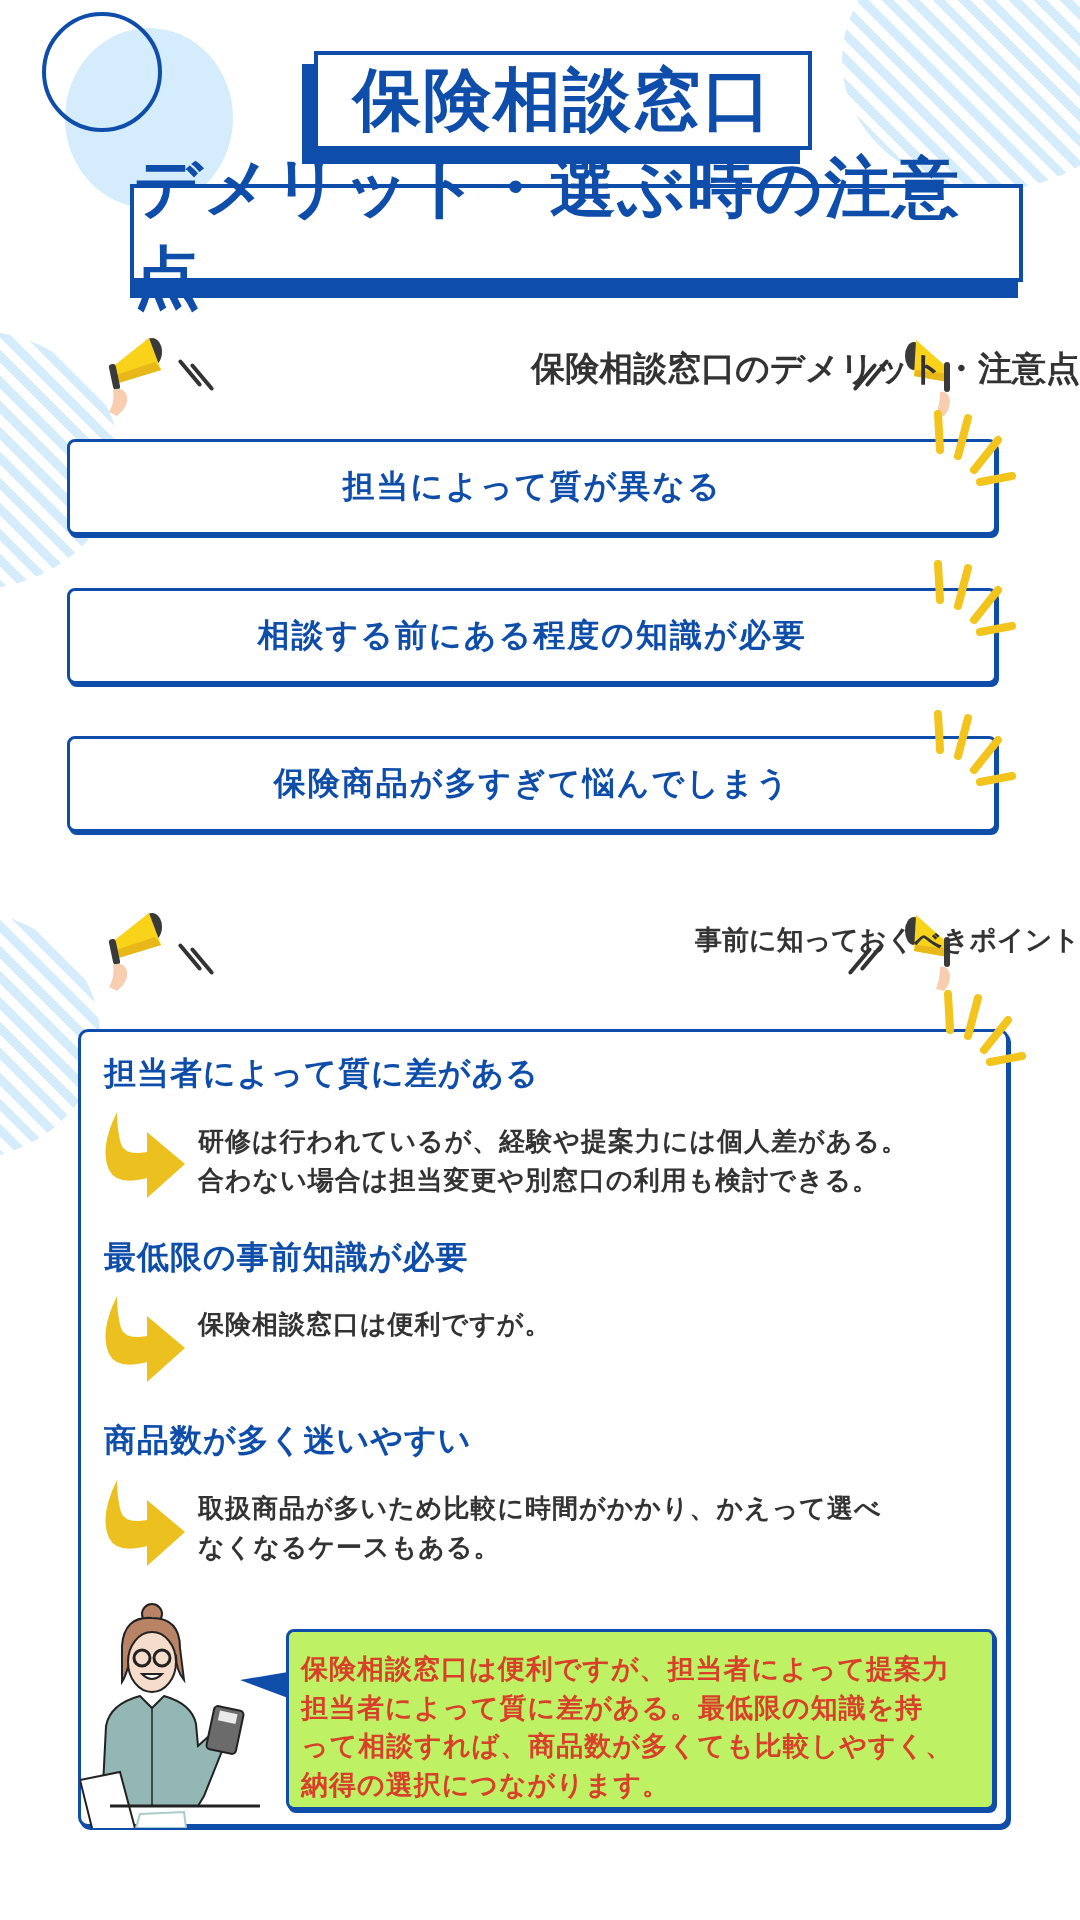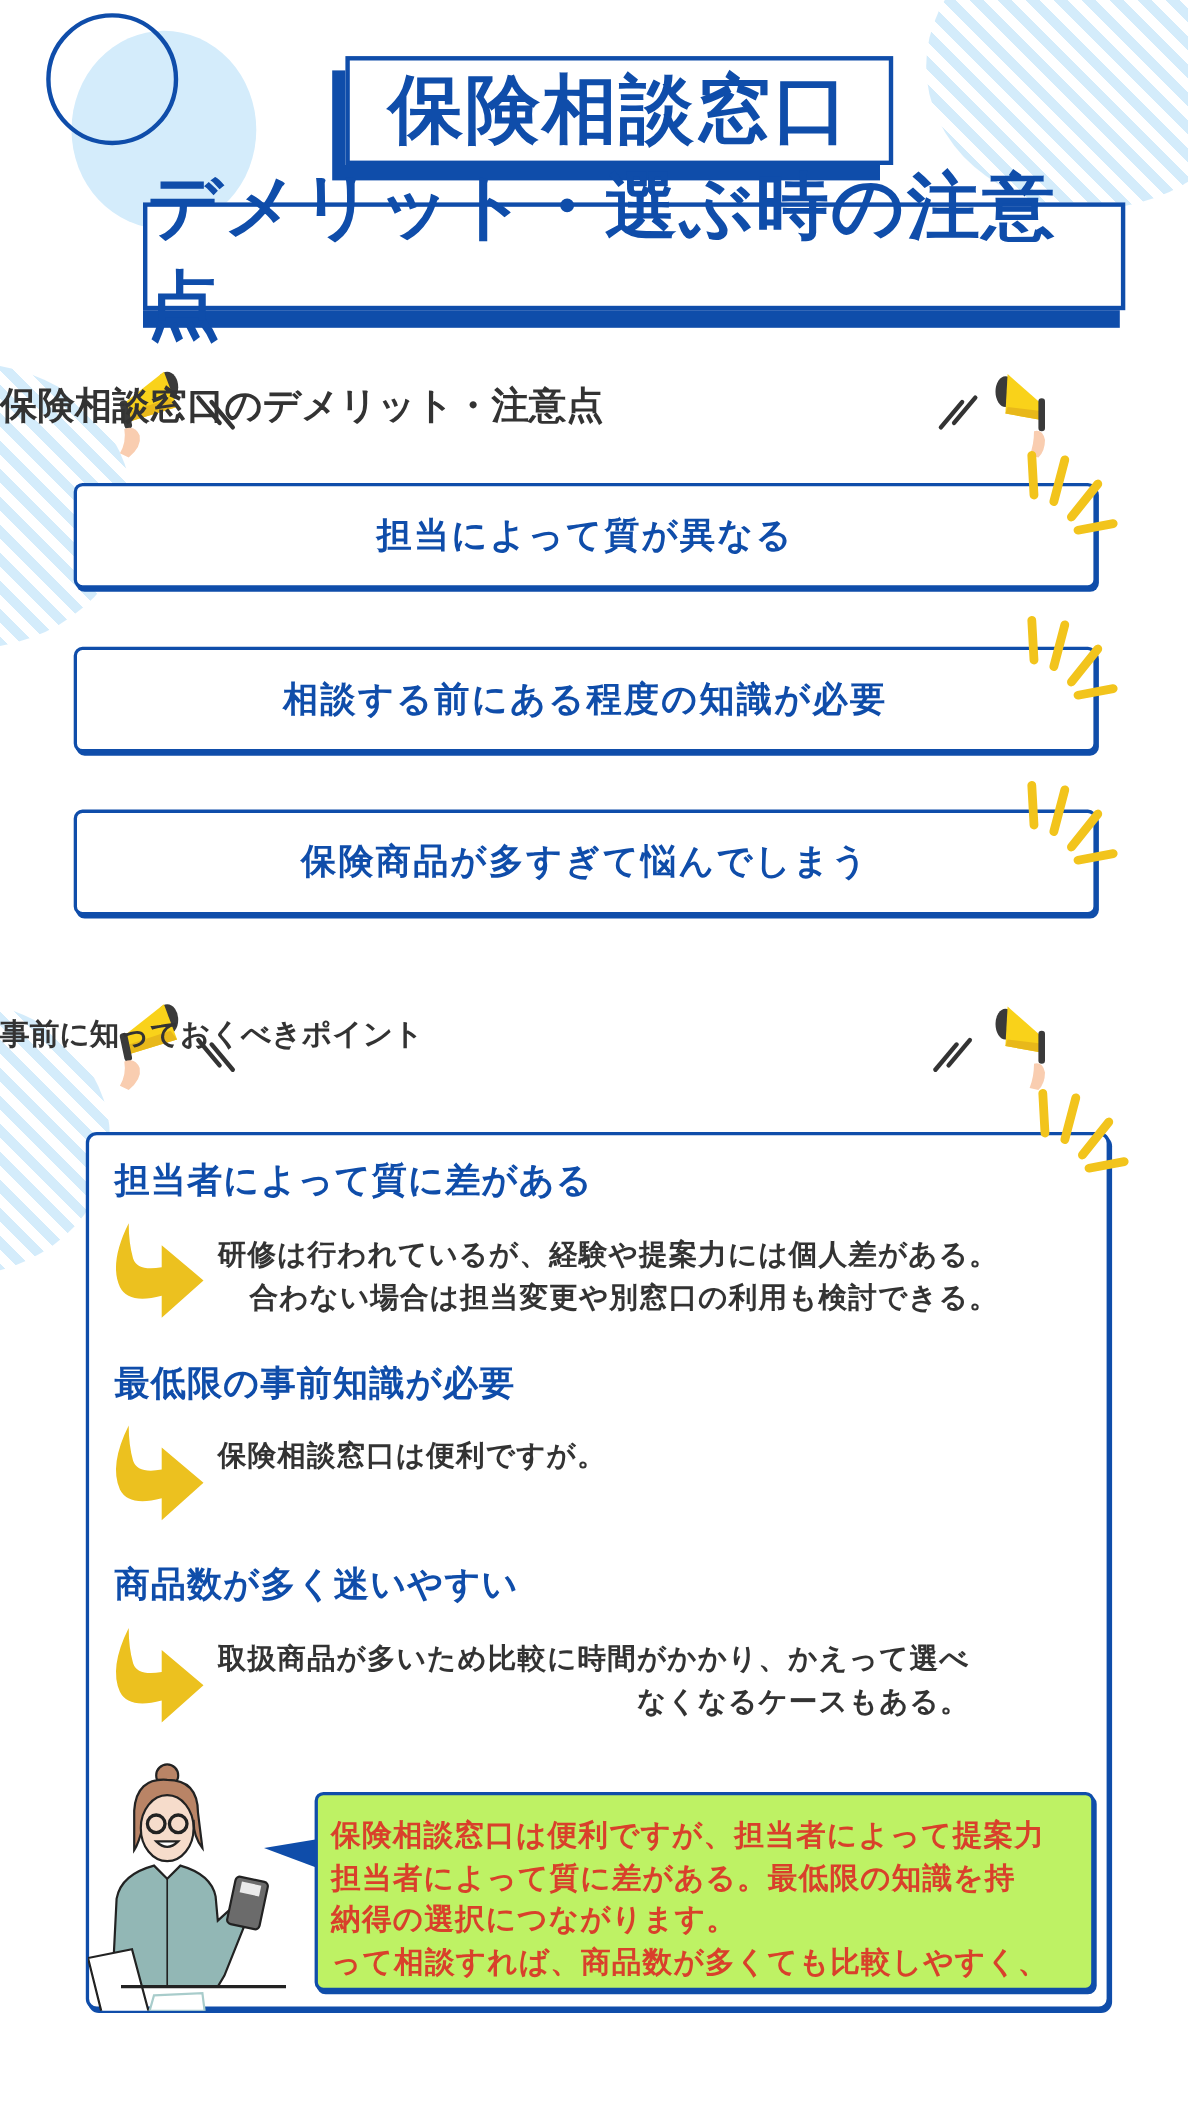--- a/index.html
+++ b/index.html
@@ -20,39 +20,39 @@
 
   
   .title-shadow { background: #0f4daa; }
   .title-box { background: #fff; border: 4px solid #0f4daa; display: flex; align-items: center; justify-content: center; color: #0f4daa; font-weight: bold; letter-spacing: 2px; margin-left: 28px; }
   .t1-shadow { left: 302px; top: 64px; width: 498px; height: 100px; }
   .t1 { left: 286px; top: 51px; width: 498px; height: 99px; font-size: 68px; }
   .t2-shadow { left: 130px; top: 198px; width: 888px; height: 100px; }
   .t2 { left: 102px; top: 184px; width: 893px; height: 98px; font-size: 66px; }
 
   
-  .sec-heading { left: 0; width: 1080px; text-align: left; color: #333333; font-weight: bold; }
+  .sec-heading { left: 0; width: 1080px; text-align: right; color: #333333; font-weight: bold; }
   .sec1 { top: 346px; font-size: 34px; }
   .sec2 { top: 922px; font-size: 27px; }
   .slash { position: absolute; width: 40px; height: 36px; }
   .slash i { position: absolute; width: 4px; height: 34px; background: #333; border-radius: 2px; }
 
   .megaphone { width: 80px; height: 90px; }
   .sparks { width: 90px; height: 90px; }
 
   
   .def-box { left: 67px; width: 930px; height: 96px; background: #fff; border: 3px solid #0f4daa; border-radius: 8px; display: flex; align-items: center; justify-content: center; color: #0f4daa; font-size: 32px; font-weight: bold; letter-spacing: 2px; box-shadow: 2px 3px 0 #0f4daa; }
   .def1 { top: 439px; }
   .def2 { top: 588px; }
   .def3 { top: 736px; }
 
   
   .points-box { left: 78px; top: 1029px; width: 931px; height: 798px; border: 3px solid #0f4daa; border-radius: 10px; background: #fff; box-shadow: 2px 3px 0 #0f4daa; }
   .pt-title { left: 104px; color: #0f4daa; font-size: 32px; font-weight: bold; letter-spacing: 1px; }
-  .pt-body { left: 198px; color: #333333; font-size: 26px; font-weight: bold; line-height: 39px; letter-spacing: 1px; text-align: right; }
+  .pt-body { left: 198px; color: #333333; font-size: 26px; font-weight: bold; line-height: 39px; letter-spacing: 1px; }
   .arrow { left: 95px; width: 92px; height: 92px; }
 
   
   .speech-box { left: 286px; top: 1629px; width: 709px; height: 181px; border: 3px solid #0f4daa; border-radius: 8px; background: #bef264; box-shadow: 2px 3px 0 #0f4daa; padding: 18px 10px 0 12px; color: #d9402b; font-size: 27px; font-weight: bold; line-height: 38.5px; letter-spacing: 1px; }
   .speech-tail { left: 240px; top: 1672px; width: 0; height: 0; border-top: 8px solid transparent; border-bottom: 18px solid transparent; border-right: 48px solid #0f4daa; }
   .person { left: 80px; top: 1596px; width: 200px; height: 232px; }
 </style>
 </head>
 <body>
 
@@ -199,15 +199,15 @@
   <rect x="136" y="116" width="18" height="10" fill="#eaeaea" transform="rotate(12 145 134)"></rect>
   <path d="M0 184 L40 176 L56 236 L14 240 Z" fill="#fff" stroke="#222" stroke-width="2"></path>
   <line x1="30" y1="210" x2="180" y2="210" stroke="#222" stroke-width="3"></line>
   <path d="M60 218 L104 216 L106 232 L56 232 Z" fill="#fff" stroke="#a8cccb" stroke-width="2"></path>
 </svg>
 
 <div class="abs speech-tail"></div>
 <div class="abs speech-box">
   <div>保険相談窓口は便利ですが、担当者によって提案力</div>
   <div>担当者によって質に差がある。最低限の知識を持</div>
+  <div>って相談すれば、商品数が多くても比較しやすく、</div>
   <div>納得の選択につながります。</div>
-  <div>って相談すれば、商品数が多くても比較しやすく、</div>
 </div>
 
 </body></html>

